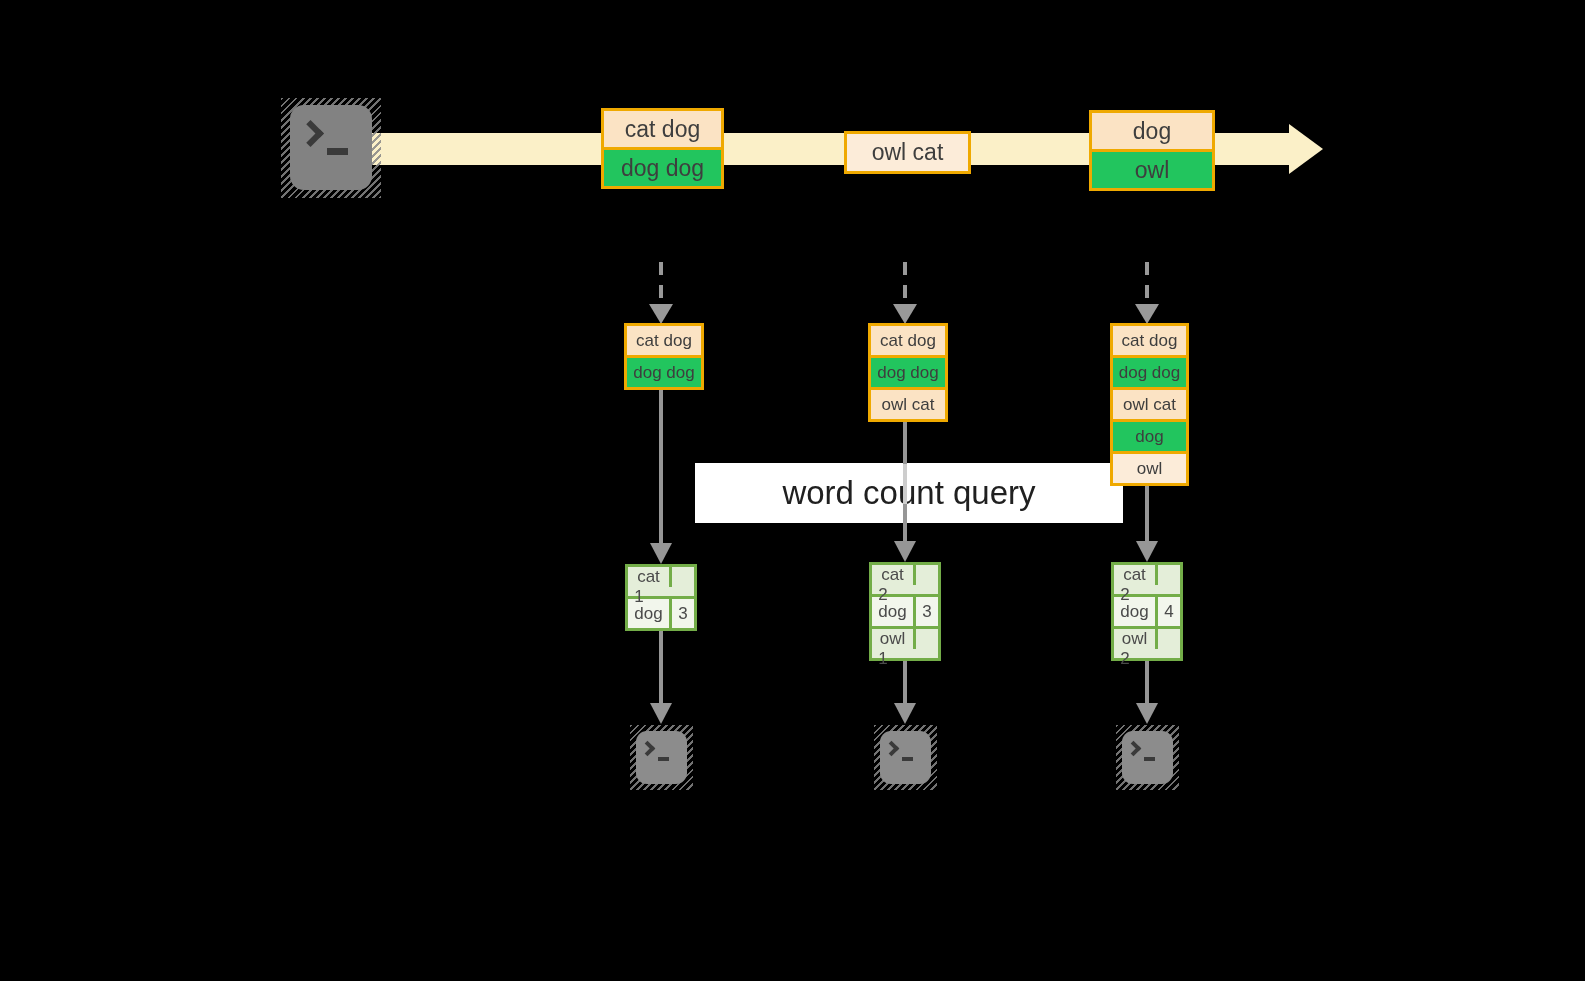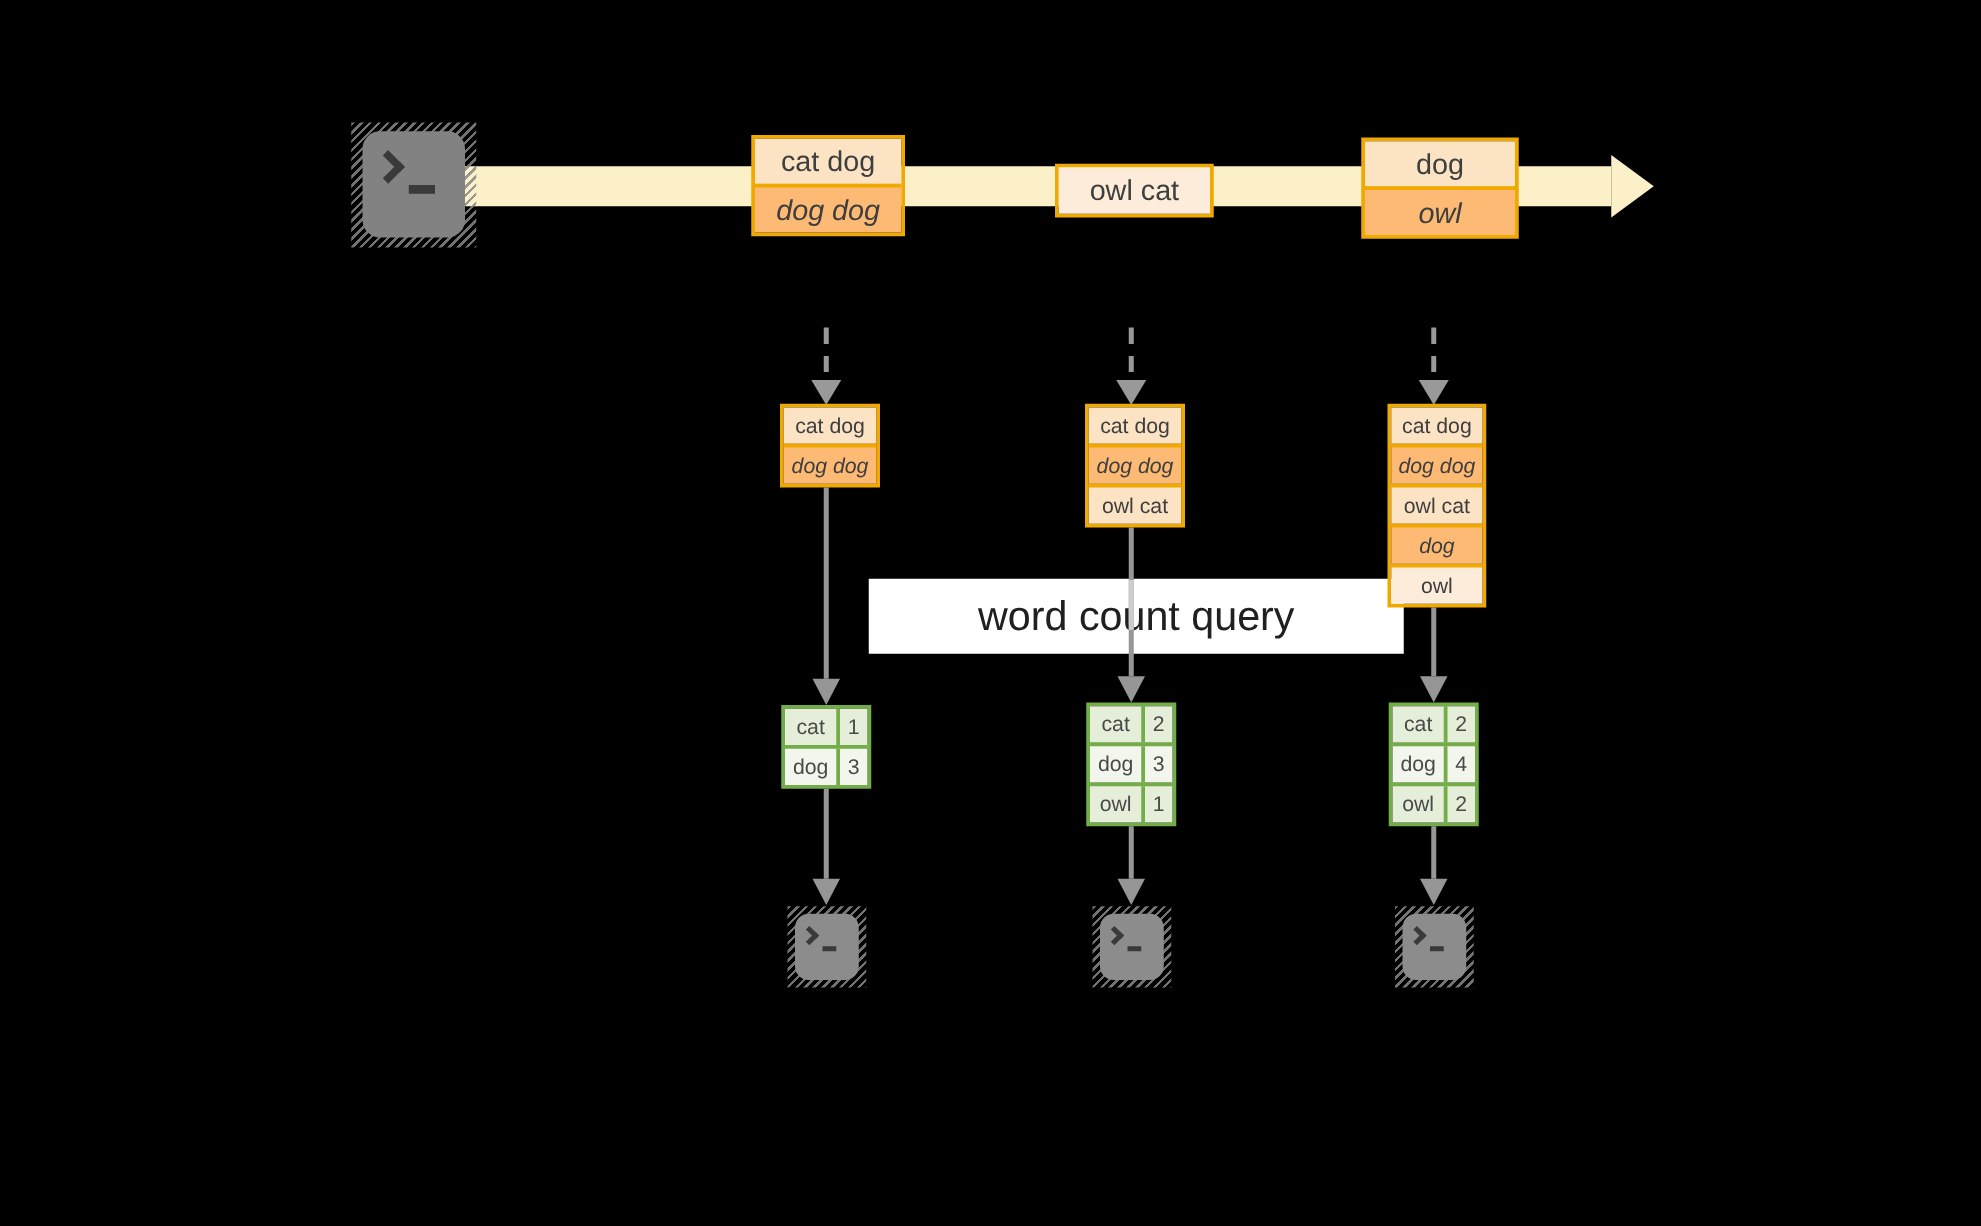--- a/index.html
+++ b/index.html
@@ -18,30 +18,30 @@
   .term .chev{position:absolute;border-top:6px solid #3a3a3a;border-right:6px solid #3a3a3a;transform:rotate(45deg);}
   .term .bar{position:absolute;background:#3a3a3a;}
   .term.small .inner{background:#8c8c8c;border-radius:11px;}
   
   .ebox{position:absolute;border:3px solid #efa900;box-sizing:content-box;z-index:4;}
   .ebox .r{display:flex;align-items:center;justify-content:center;color:#3e3e3e;}
   .ebox.big .r{height:36px;font-size:23px;}
   .ebox.sm .r{height:29px;font-size:17px;}
   .ebox .r + .r{border-top:3px solid #efa900;}
   .peach{background:#fbe3c4;}
-  .cream{background:#fdba74;font-style:italic;}
+  .cream{background:#22c55e;}
   .single{background:#fcecd9;}
   
   .gtable{position:absolute;border:3px solid #73ad48;z-index:4;}
   .gtable .tr{display:flex;height:29px;}
   .gtable .tr + .tr{border-top:3px solid #73ad48;}
   .gtable .w{width:41px;border-right:3px solid #73ad48;display:flex;align-items:center;justify-content:center;
     font-size:17px;color:#4a4a4a;}
   .gtable .c{width:22px;display:flex;align-items:center;justify-content:center;font-size:17px;color:#4a4a4a;}
-  .gdark{background:#e4eed9;}
+  .gdark{background:#e4eed9;flex-direction:column;}
   .glight{background:#f2f6ec;}
   
   .vline{position:absolute;width:4px;background:#969696;z-index:2;}
   .vlight{position:absolute;width:4px;background:#cdcdcd;z-index:3;}
   .vdash{position:absolute;width:4px;z-index:2;
     background:repeating-linear-gradient(to bottom,#999 0 13px,transparent 13px 23px);}
   .ahead{position:absolute;width:0;height:0;z-index:2;
     border-left:11px solid transparent;border-right:11px solid transparent;border-top:21px solid #969696;}
   .dhead{position:absolute;width:0;height:0;z-index:2;
     border-left:12px solid transparent;border-right:12px solid transparent;border-top:20px solid #999;}

